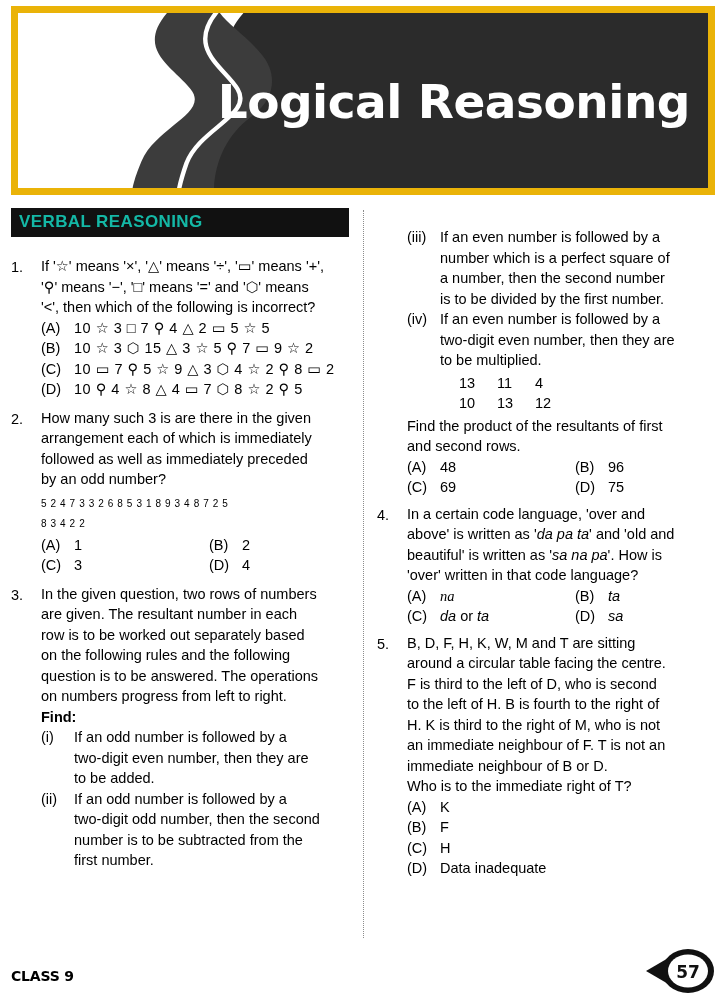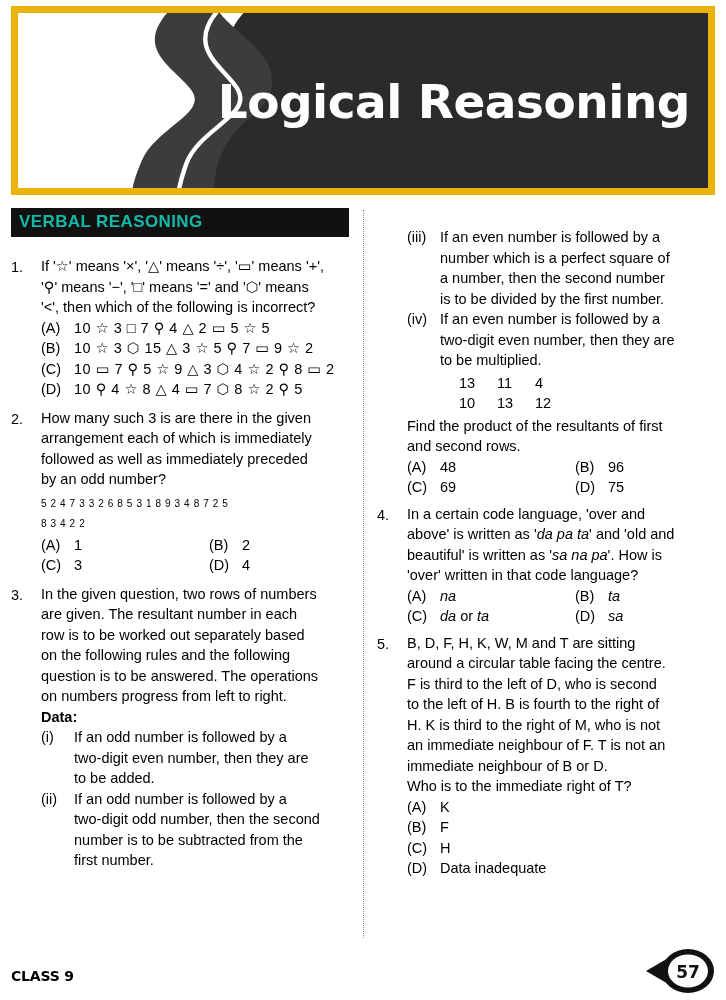--- a/index.html
+++ b/index.html
@@ -278,21 +278,21 @@
 
       <div class="q" style="margin-top:8px;">
         <div class="q-num">3.</div>
         <div class="q-body">
           <div class="stem">In the given question, two rows of numbers</div>
           <div class="stem">are given. The resultant number in each</div>
           <div class="stem">row is to be worked out separately based</div>
           <div class="stem">on the following rules and the following</div>
           <div class="stem">question is to be answered. The operations</div>
           <div class="stem-last">on numbers progress from left to right.</div>
-          <div class="rules-head">Data:</div>
+          <div class="rules-head">Find:</div>
 
           <div class="rule">
             <span class="rule-num">(i)</span>
             <span class="rule-txt">
               <span style="display:block;">If an odd number is followed by a</span>
               <span style="display:block;">two-digit even number, then they are</span>
               <span style="display:block;text-align:left;">to be added.</span>
             </span>
           </div>
 
@@ -371,21 +371,21 @@
       <div class="q" style="margin-top:6px;">
         <div class="q-num">4.</div>
         <div class="q-body">
           <div class="stem">In a certain code language, 'over and</div>
           <div class="stem">above' is written as '<em class="it">da pa ta</em>' and 'old and</div>
           <div class="stem">beautiful' is written as '<em class="it">sa na pa</em>'. How is</div>
           <div class="stem-last">'over' written in that code language?</div>
           <div class="opts2">
             <div class="opt">
               <span class="opt-lab">(A)</span>
-              <span class="opt-val it" style="font-style:italic;">na</span>
+              <span class="opt-val it" style="font-style:italic;font-family:Liberation Serif, serif;">na</span>
             </div>
             <div class="opt">
               <span class="opt-lab">(B)</span>
               <span class="opt-val" style="font-style:italic;">ta</span>
             </div>
             <div class="opt">
               <span class="opt-lab">(C)</span>
               <span class="opt-val"><em class="it">da</em> or <em class="it">ta</em></span>
             </div>
             <div class="opt">

